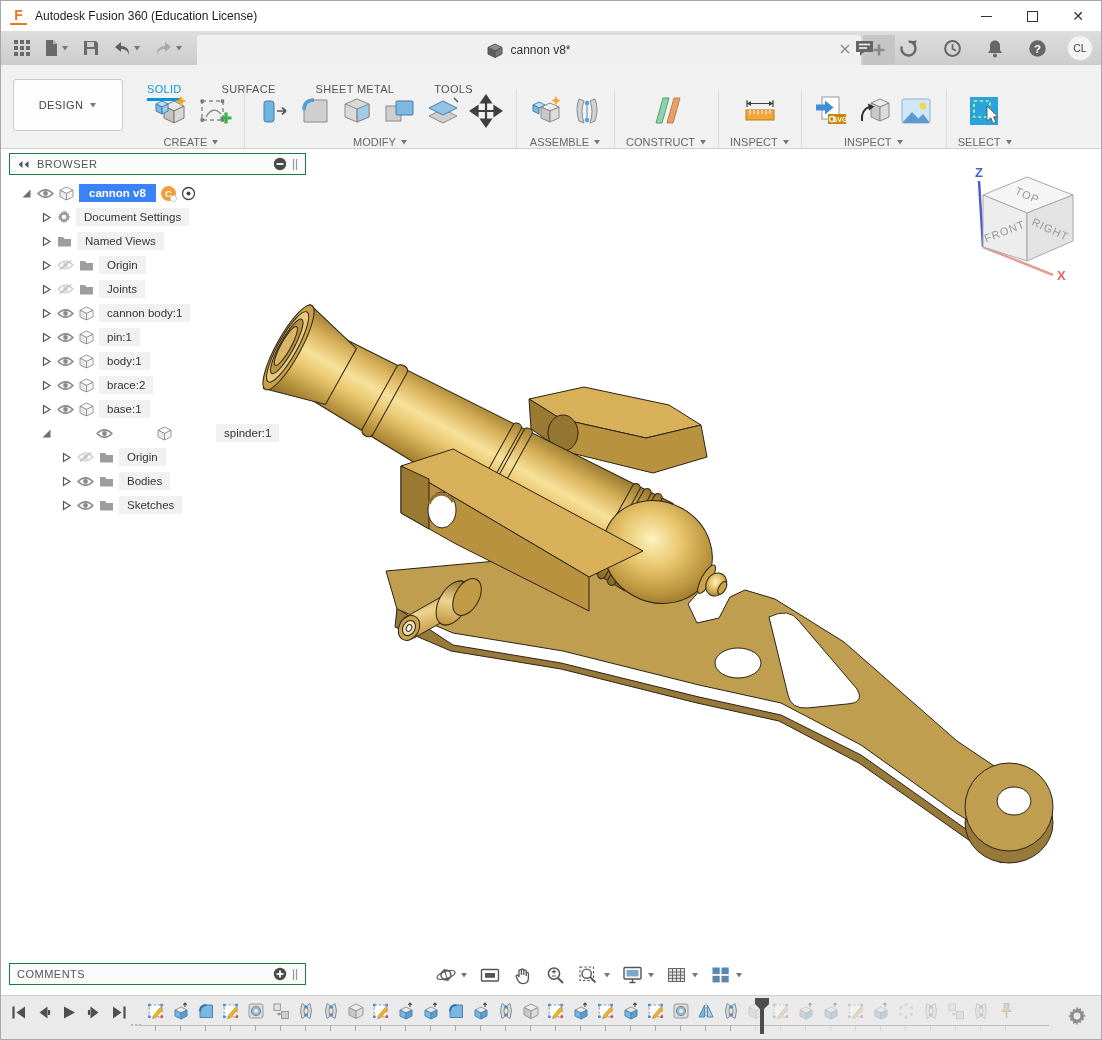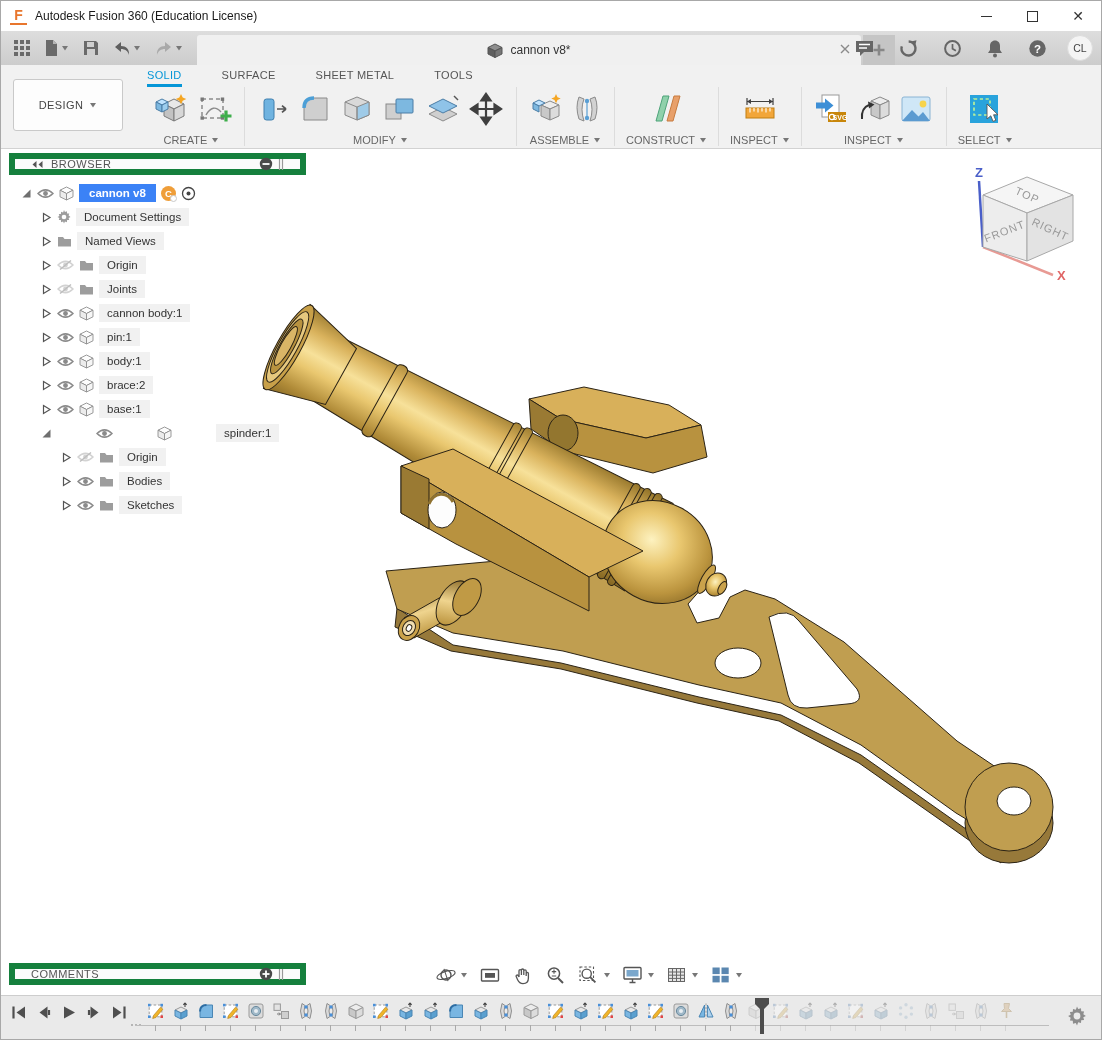--- a/index.html
+++ b/index.html
@@ -30,38 +30,38 @@
     display:flex; align-items:center; justify-content:center; }
   #acct-icons { position:absolute; right:8px; top:0; height:100%; display:flex; align-items:center; gap:15px; }
   #avatar { width:26px; height:26px; border-radius:50%; background:#f4f4f4; border:1px solid #dcdcdc;
     display:flex; align-items:center; justify-content:center; font-size:10.5px; color:#444; }
 
   
   #ribbon { position:absolute; left:0; top:64px; right:0; height:84px; background:#f1f1f1; border-bottom:1px solid #d2d2d2; }
   #design-btn { position:absolute; left:12px; top:14px; width:110px; height:52px; background:#fdfdfd;
     border:1px solid #c9c9c9; border-radius:3px; display:flex; align-items:center; justify-content:center; gap:6px;
     font-size:11px; color:#444; letter-spacing:.4px; }
-  #rtabs { position:absolute; left:146px; top:4px; display:flex; gap:40px; }
+  #rtabs { position:absolute; left:146px; top:18px; display:flex; gap:40px; }
   .rtab { font-size:11px; color:#555; letter-spacing:.3px; padding-bottom:3px; }
   .rtab.active { color:#0696d7; border-bottom:3px solid #0696d7; }
-  #rgroups { position:absolute; left:138px; top:22px; bottom:8px; display:flex; align-items:flex-start; }
+  #rgroups { position:absolute; left:138px; top:22px; bottom:0; display:flex; align-items:flex-end; }
   .rgroup { display:flex; flex-direction:column; align-items:center; padding:0 11px; border-right:1px solid #dcdcdc; }
   .rgroup:last-child { border-right:none; }
   .rtools { display:flex; align-items:center; gap:5px; height:44px; }
   .rtool { display:flex; align-items:center; justify-content:center; padding:1px; }
   .rlabel { font-size:11px; color:#666; margin-top:3px; display:flex; align-items:center; gap:4px; }
 
   
   #canvas { position:absolute; left:0; top:148px; right:0; height:848px; background:#ffffff; overflow:hidden; }
   #cannon-svg { position:absolute; left:0; top:0; }
 
   
   #browser-panel { position:absolute; left:8px; top:4px; width:297px; }
-  .panel-header { height:22px; background:#fbfbfb; border:6px solid #15803d; display:flex; align-items:center;
-    padding:0 16px; gap:7px; }
+  .panel-header { height:22px; background:#fbfbfb; border:1px solid #15803d; display:flex; align-items:center;
+    padding:0 7px; gap:7px; }
   .panel-title { font-size:11px; color:#555; letter-spacing:.5px; }
   .ph-right { margin-left:auto; display:flex; align-items:center; gap:5px; }
   #btree { padding-top:6px; }
   .brow { height:24px; display:flex; align-items:center; gap:5px; font-size:11.5px; color:#333; }
   .blabel { background:#f1f1f1; padding:3px 8px; white-space:nowrap; }
   #broot-label { background:#3b82f6; color:#fff; font-weight:bold; padding:3px 10px; }
   #broot-badge { width:15px; height:15px; border-radius:50%; background:#ef9e39; color:#fff; font-size:9.5px;
     font-weight:bold; display:flex; align-items:center; justify-content:center; position:relative; }
   #broot-badge::after { content:""; position:absolute; right:-1px; bottom:-1px; width:5px; height:5px;
     border-radius:50%; background:#fff; border:1px solid #c9c9c9; }

